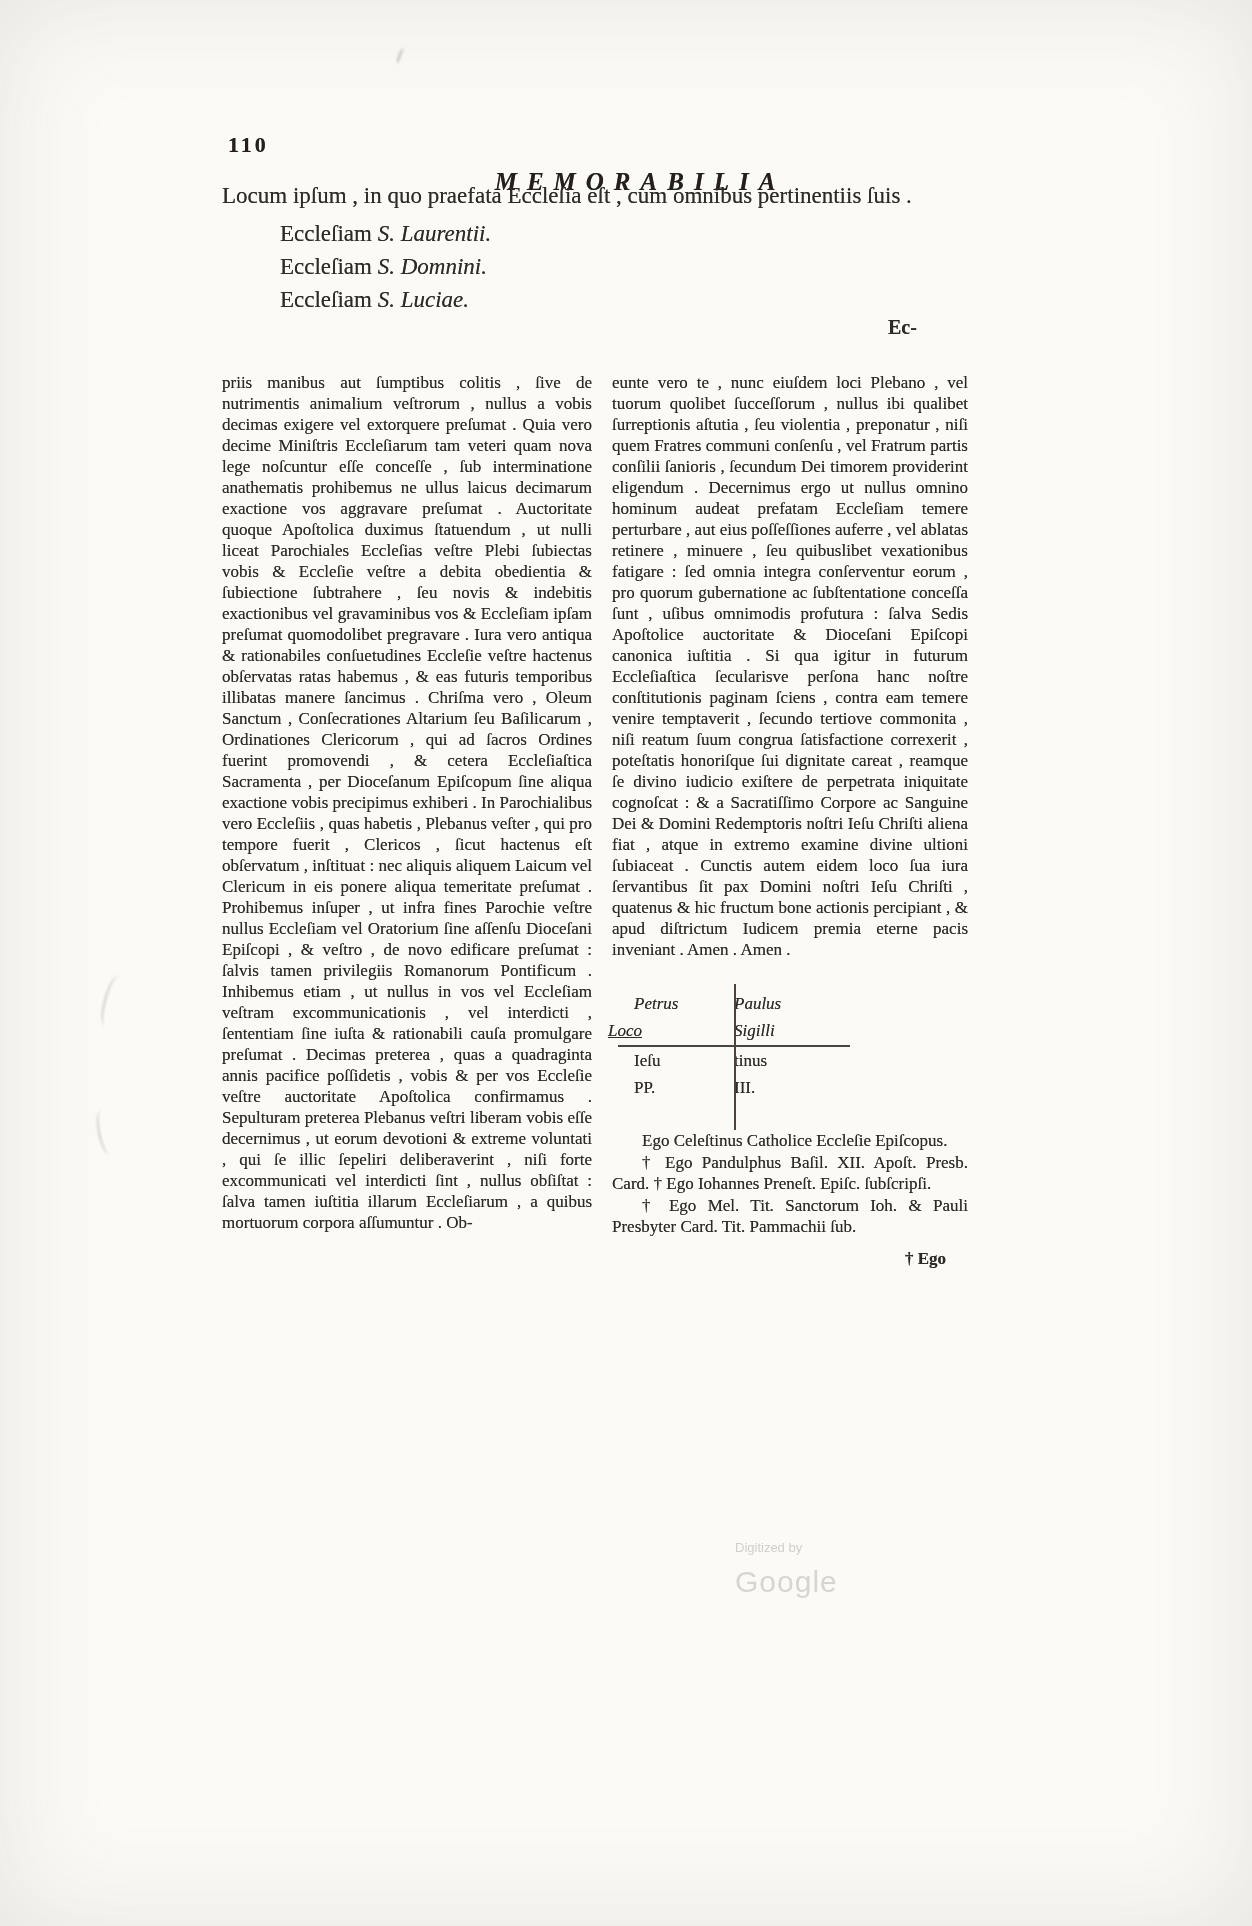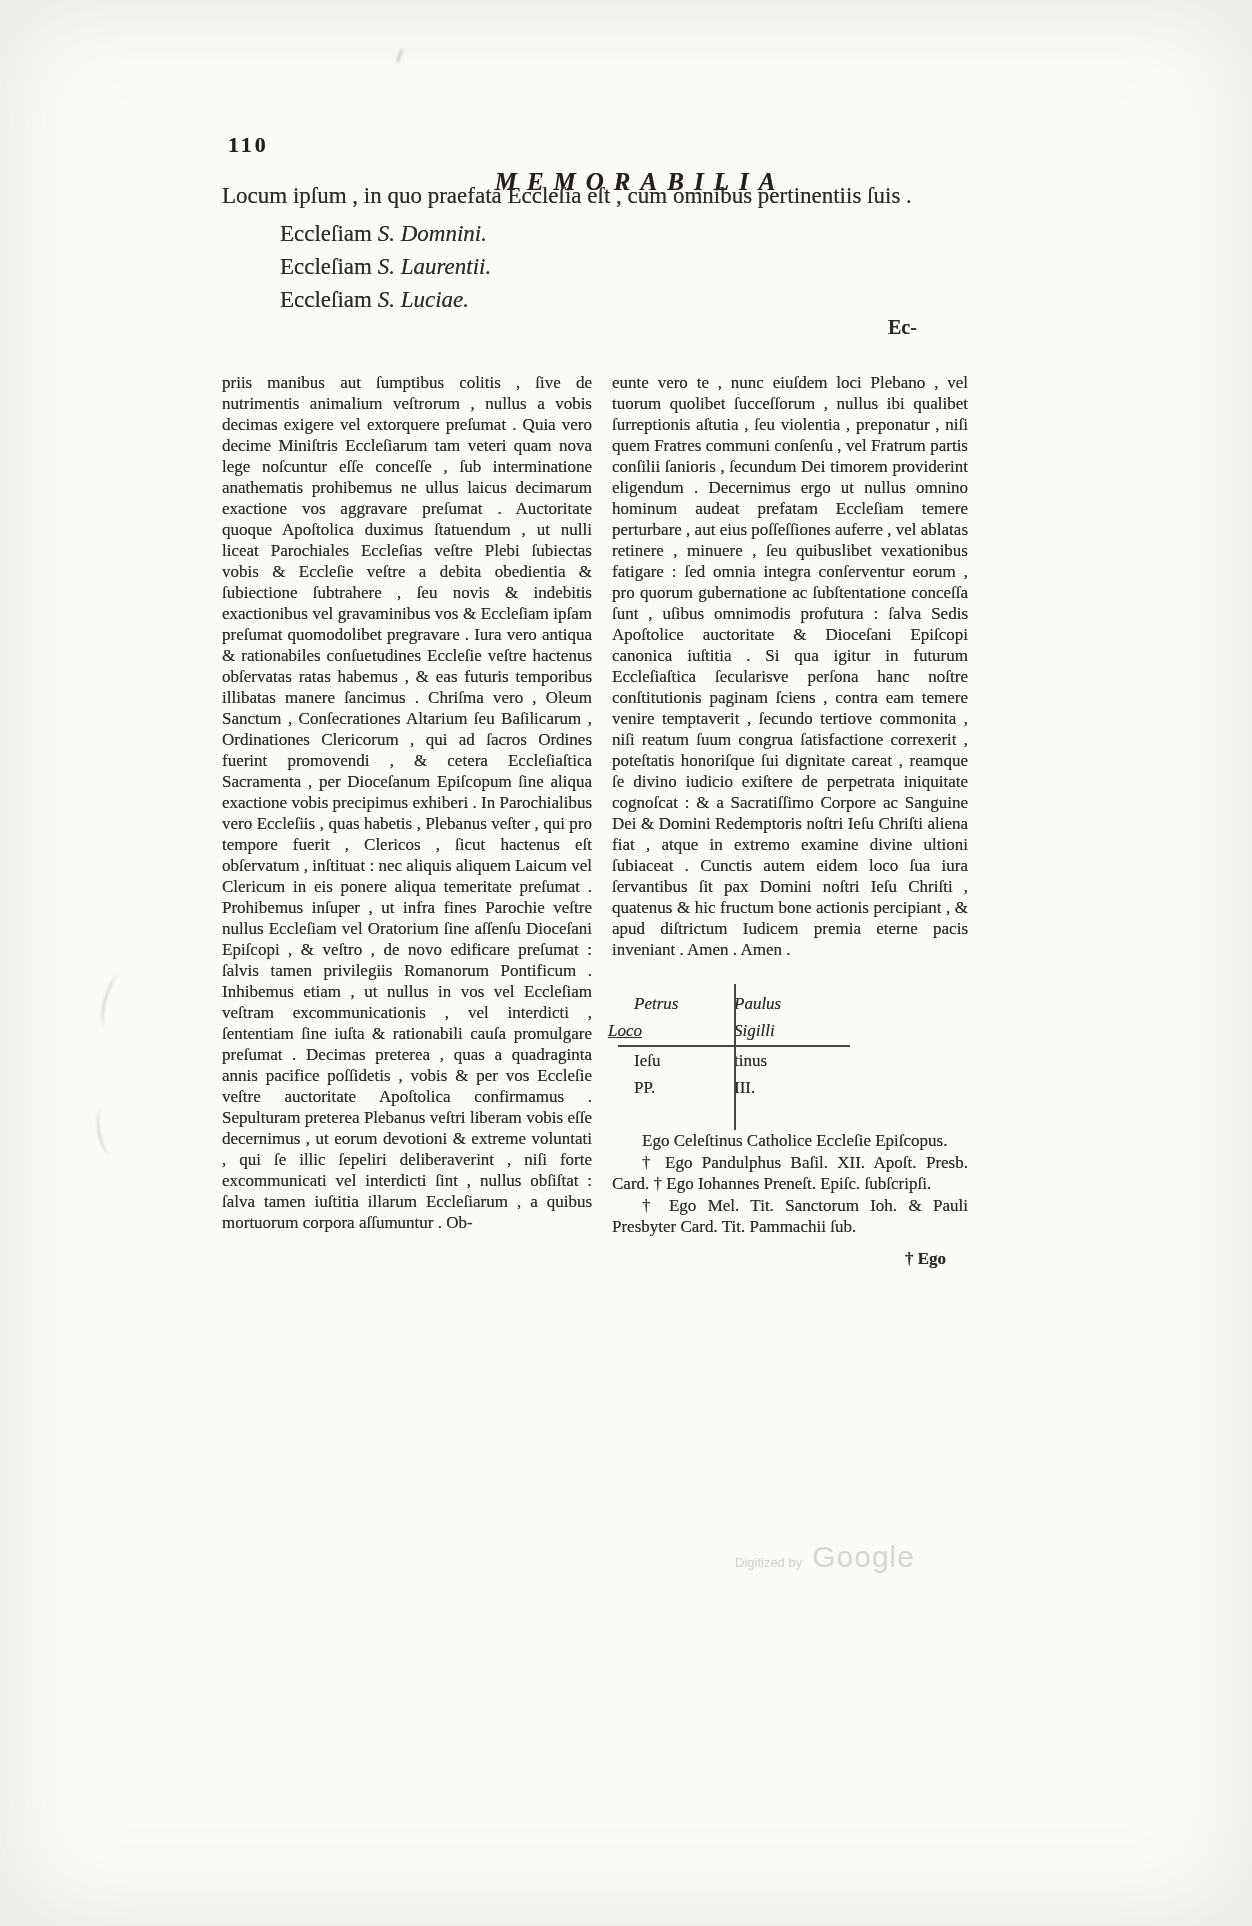--- a/index.html
+++ b/index.html
@@ -87,20 +87,21 @@
   .catchword-bottom {
     text-align: right; padding-right: 22px;
     font-size: 17px; margin-top: 10px; font-weight: 600;
   }
 
   .watermark {
     position: absolute; left: 735px; top: 1540px;
     display: flex; align-items: baseline; gap: 10px;
     font-family: "Liberation Sans", sans-serif;
     text-shadow: none;
+    flex-direction: column;
   }
   .wm-small { font-size: 13px; color: #d2cfc9; }
   .wm-big   { font-size: 30px; color: #d8d5cf; letter-spacing: 1px; }
 </style>
 </head>
 <body>
 
 <div class="page">
 
   <div class="artifact a1"></div>
@@ -108,25 +109,25 @@
   <div class="artifact a3"></div>
 
   <span class="pagenum">110</span>
   <span class="running-title">MEMORABILIA</span>
 
   <section class="intro">
     <p>Locum ipſum , in quo praefata Eccleſia eſt , cum omnibus pertinentiis ſuis .</p>
     <div class="churches">
       <div class="church">
         <span>Eccleſiam</span>
-        <span class="ital">S. Domnini.</span>
+        <span class="ital">S. Laurentii.</span>
       </div>
       <div class="church">
         <span>Eccleſiam</span>
-        <span class="ital">S. Laurentii.</span>
+        <span class="ital">S. Domnini.</span>
       </div>
       <div class="church">
         <span>Eccleſiam</span>
         <span class="ital">S. Luciae.</span>
       </div>
     </div>
   </section>
 
   <div class="catchword-top">Ec-</div>
 

